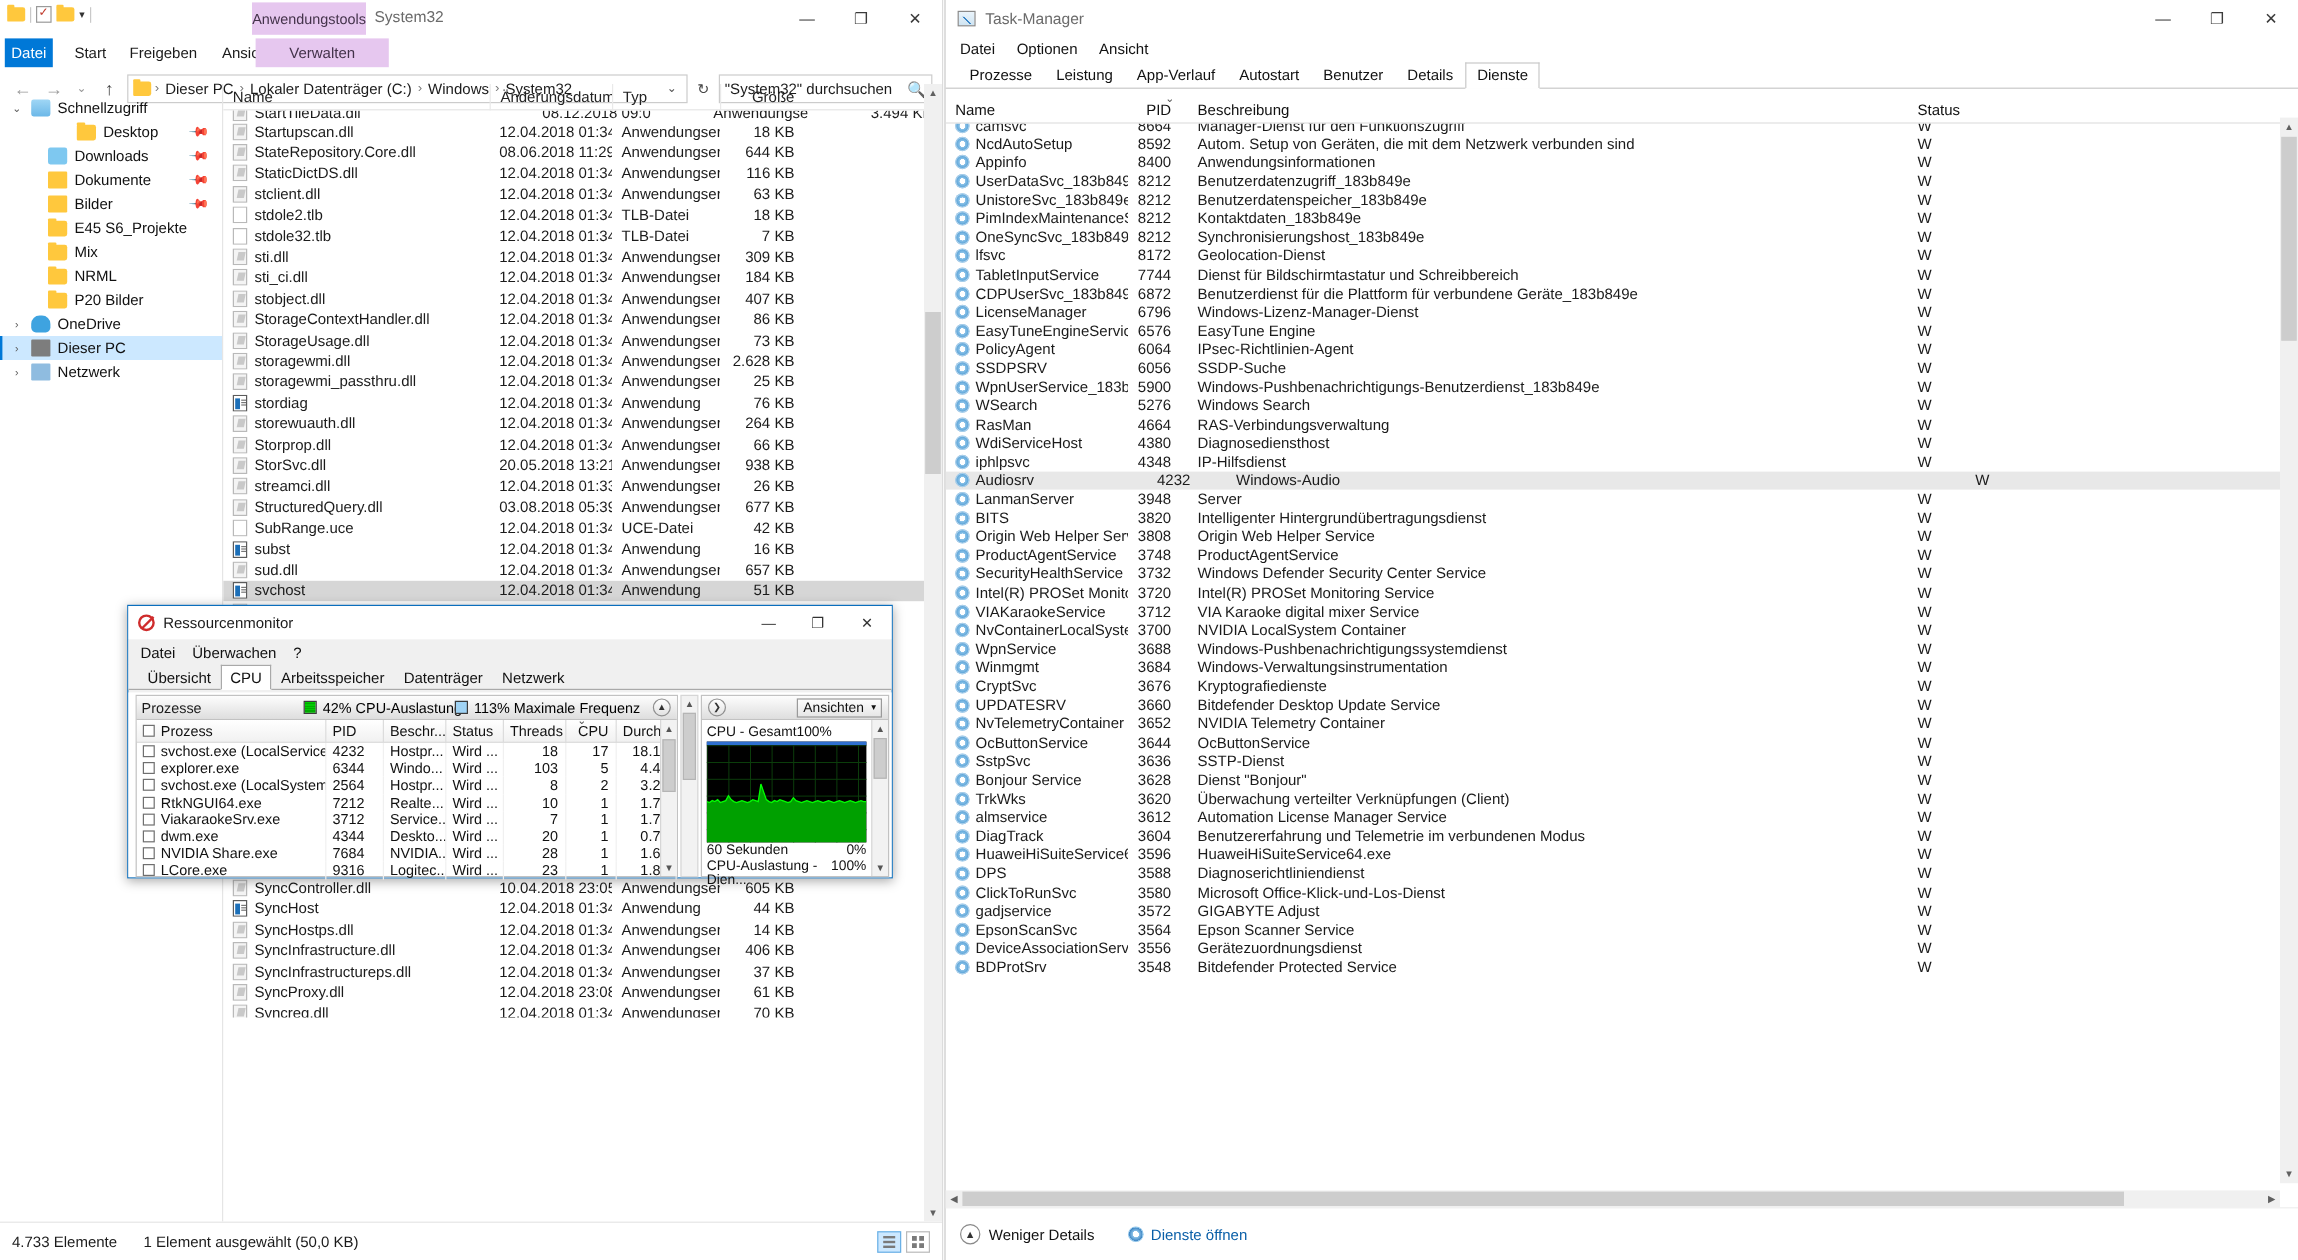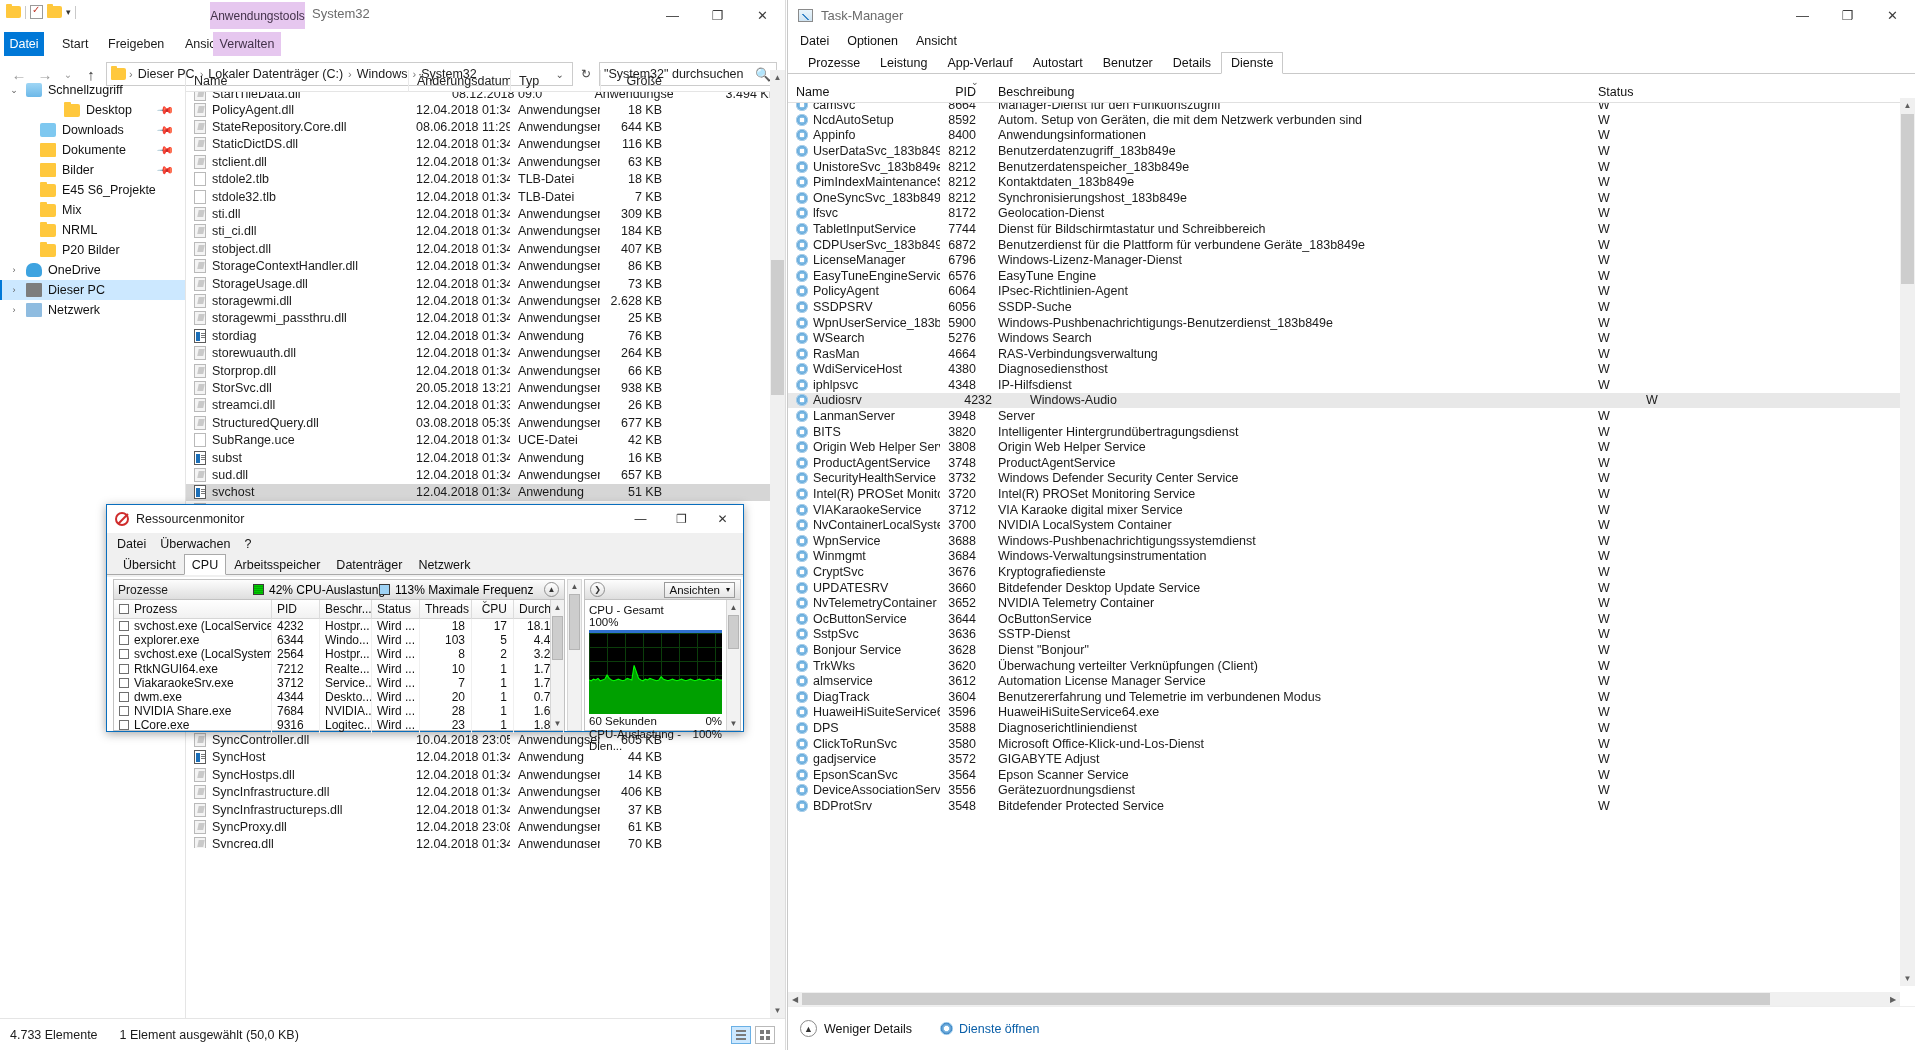--- a/index.html
+++ b/index.html
@@ -203,21 +203,21 @@
   .rm-midscroll .ar.up{top:0;}
   .rm-right{flex:1;position:relative;border:1px solid #c2c2c2;background:#fff;margin-right:2px;}
   .rm-rbar{height:20px;background:linear-gradient(#fdfdfd,#dedede);border-bottom:1px solid #c2c2c2;
            display:flex;align-items:center;padding:0 5px;justify-content:space-between;}
   .rm-rbar .circ{width:15px;height:15px;border-radius:50%;border:1px solid #8f8f8f;
      background:linear-gradient(#fff,#e2e2e2);display:flex;align-items:center;justify-content:center;font-size:8px;color:#333;}
   .views-btn{height:16px;border:1px solid #9a9a9a;background:linear-gradient(#fdfdfd,#e6e6e6);
      display:flex;align-items:center;gap:6px;padding:0 4px;font-size:11.5px;color:#111;}
   .views-btn .ar{font-size:8px;}
   .graph-wrap{position:absolute;left:4px;right:18px;top:24px;bottom:2px;}
-  .graph-title{font-size:11.5px;color:#111;display:flex;justify-content:flex-start;flex-direction:column;}
+  .graph-title{font-size:11.5px;color:#111;display:flex;justify-content:flex-start;}
   .graph-box{position:relative;height:84px;background:#000;border-top:3px solid #2f6fd0;margin-top:2px;}
   .graph-grid{position:absolute;inset:0;
     background-image:linear-gradient(#0b3d0b 1px,transparent 1px),linear-gradient(90deg,#0b3d0b 1px,transparent 1px);
     background-size:18px 14px;}
   .graph-svg{position:absolute;inset:0;width:100%;height:100%;}
   .graph-foot{display:flex;justify-content:space-between;font-size:11.5px;color:#111;margin-top:1px;}
   .graph-title2{font-size:11.5px;color:#111;display:flex;justify-content:space-between;margin-top:1px;}
   .rm-rscroll{position:absolute;right:0;top:20px;bottom:0;width:14px;background:#f2f2f2;border-left:1px solid #d6d6d6;}
   .rm-rscroll .thumb{position:absolute;left:1px;right:1px;top:15px;height:34px;background:#cdcdcd;border:1px solid #b5b5b5;}
   .rm-rscroll .ar{position:absolute;left:0;right:0;height:14px;display:flex;align-items:center;justify-content:center;font-size:8px;color:#555;}
@@ -289,21 +289,21 @@
       <div>❐</div>
       <div class="close">✕</div>
     </div>
   </div>
 
   <div class="exp-tabs">
     <div class="tab file" style="left:4px;">Datei</div>
     <div class="tab" style="left:52px;">Start</div>
     <div class="tab" style="left:98px;">Freigeben</div>
     <div class="tab" style="left:175px;">Ansicht</div>
-    <div class="tab ctx" style="left:213px;width:68px;justify-content:center;">Verwalten</div>
+    <div class="tab ctx" style="left:213px;width:111px;justify-content:center;">Verwalten</div>
   </div>
 
   <div class="exp-addr">
     <div class="nav-btn">←</div>
     <div class="nav-btn">→</div>
     <div class="nav-btn small">⌄</div>
     <div class="nav-btn active">↑</div>
     <div class="crumbbar">
       <div class="fico"></div>
       <span class="csep">›</span>
@@ -406,21 +406,21 @@
               <span class="fi dll"></span>
               <span>StartTileData.dll</span>
             </span>
             <span class="c date">08.12.2018 09:07</span>
             <span class="c type">Anwendungserwe...</span>
             <span class="c size">3.494 KB</span>
           </div>
           <div class="row">
             <span class="c name">
               <span class="fi dll"></span>
-              <span>PolicyAgent.dll</span>
+              <span>Startupscan.dll</span>
             </span>
             <span class="c date">12.04.2018 01:34</span>
             <span class="c type">Anwendungserwe...</span>
             <span class="c size">18 KB</span>
           </div>
           <div class="row">
             <span class="c name">
               <span class="fi dll"></span>
               <span>StateRepository.Core.dll</span>
             </span>

